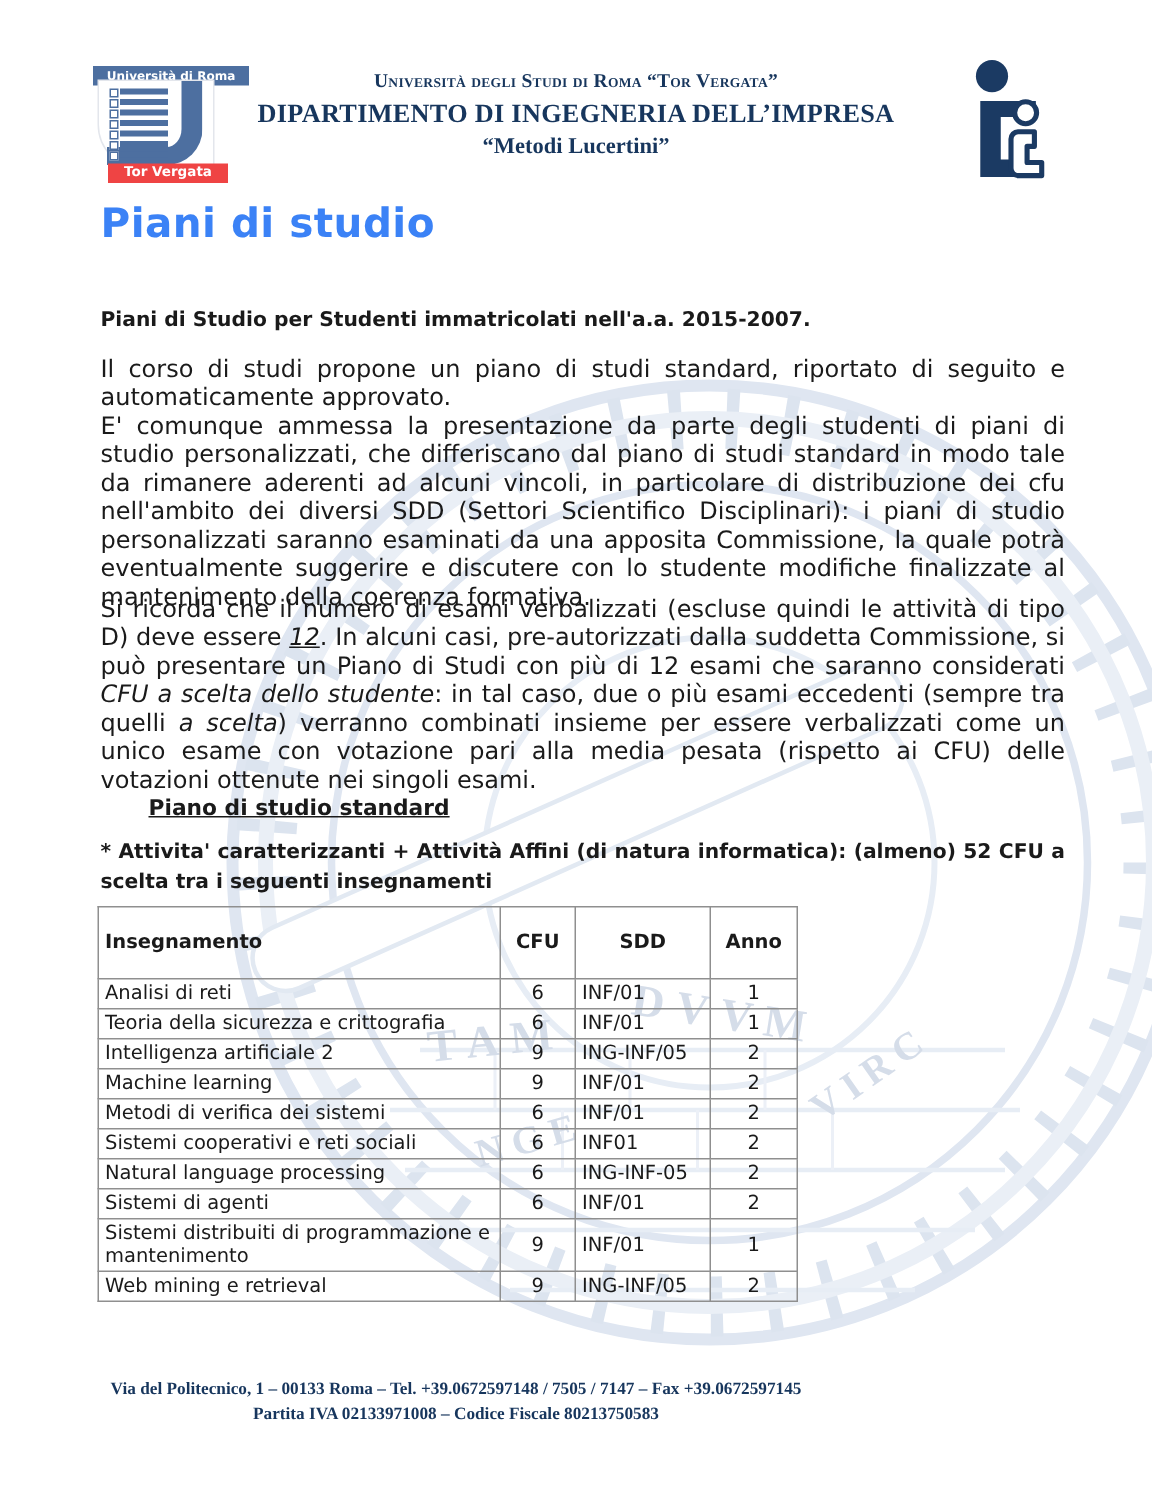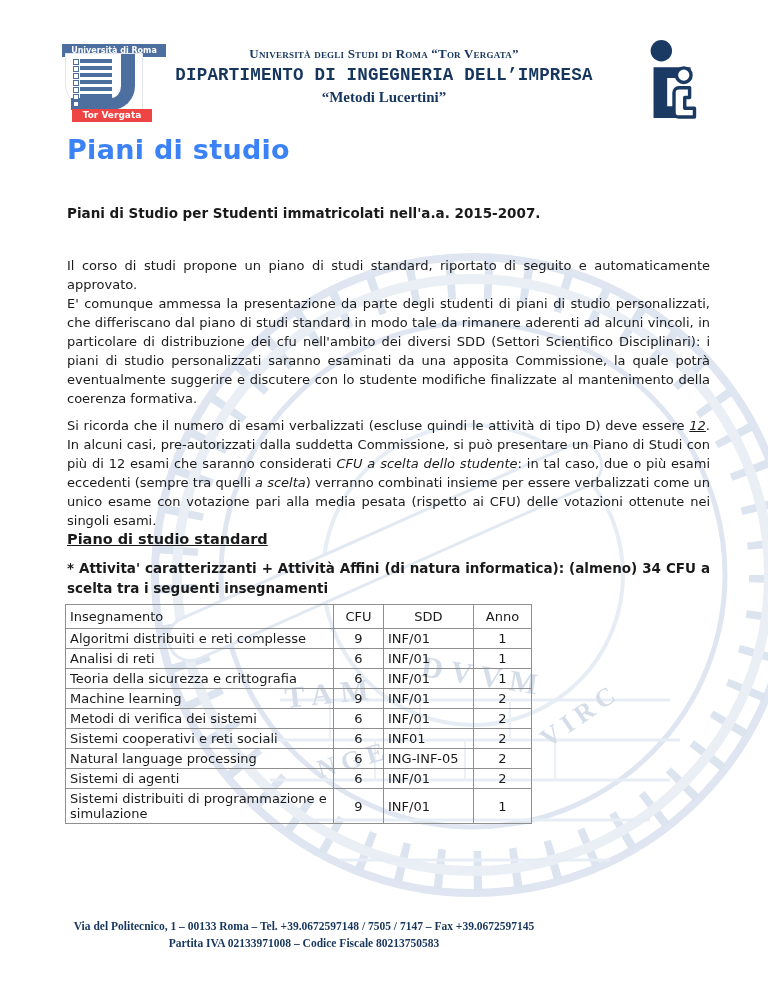--- a/index.html
+++ b/index.html
@@ -16,41 +16,41 @@
         border-bottom:12px solid #4d6fa0;border-bottom-right-radius:24px;}
   .lt-bars{position:absolute;left:14px;top:5px;width:32px;}
   .lt-bars i{display:block;height:4px;background:#4d6fa0;margin-bottom:3px;position:relative;}
   .lt-bars i::before{content:"";position:absolute;left:-7px;top:0;width:4px;height:4px;
                      border:1px solid #4d6fa0;background:#fff;}
   .lt-bottom{position:absolute;right:0;bottom:2px;width:80px;height:13px;background:#ef4444;color:#fff;
              font-size:9px;font-weight:bold;text-align:center;line-height:13px;}
   .hdr-center{position:absolute;left:160px;right:160px;top:46px;text-align:center;
               font-family:"Liberation Serif","DejaVu Serif",serif;color:#17365d;}
   .hdr-line1{font-size:13px;font-weight:bold;font-variant:small-caps;letter-spacing:.2px;}
-  .hdr-line2{font-size:17.5px;font-weight:bold;margin-top:3px;letter-spacing:.2px;font-family:Liberation Mono, monospace;}
+  .hdr-line2{font-size:17.5px;font-weight:bold;margin-top:3px;letter-spacing:.2px;}
   .hdr-line3{font-size:15px;font-weight:bold;margin-top:4px;}
   .logo-right{position:absolute;right:55px;top:38px;}
   
   .abs{position:absolute;left:67px;width:643px;}
   .doc-title{top:134px;font-size:27px;font-weight:bold;color:#3b82f6;letter-spacing:.3px;}
   .intro-heading{top:205px;font-size:13.5px;font-weight:bold;}
-  .para{font-size:13px;line-height:19px;text-align:justify;margin-top:20px;}
+  .para{font-size:16px;line-height:19px;text-align:justify;}
   .p1{top:236px;}
   .p2{top:396px;}
   .para p{margin:0;}
   .it{font-style:italic;}
   .it-u{font-style:italic;text-decoration:underline;}
-  .section-heading{top:531px;font-size:14.5px;font-weight:bold;text-decoration:underline;}
+  .section-heading{top:531px;font-size:14.5px;font-weight:bold;text-decoration:underline;margin-left:32px;}
   .table-intro{top:558px;font-size:13.5px;font-weight:bold;line-height:20px;text-align:justify;}
   
   .course-table{position:absolute;left:65px;top:604px;border-collapse:collapse;table-layout:fixed;
                 width:466px;font-size:13px;}
   .course-table th,.course-table td{border:1px solid #8f8f8f;padding:2px 4px;line-height:15px;
                                     vertical-align:middle;background:transparent;}
-  .course-table th{font-weight:normal;text-align:center;padding:4px 4px;}
+  .course-table th{font-weight:bold;text-align:center;padding:16px 4px;}
   .course-table th.h-name{text-align:left;}
   .c-name{text-align:left;}
   .c-cfu,.c-anno{text-align:center;}
   .c-sdd{text-align:left;padding-left:9px;}
   
   .footer{position:absolute;left:0;top:918px;width:608px;text-align:center;
           font-family:"Liberation Serif","DejaVu Serif",serif;color:#17365d;
           font-size:11.5px;font-weight:bold;line-height:17px;}
 </style>
 </head>
@@ -115,91 +115,97 @@
     <p>Il corso di studi propone un piano di studi standard, riportato di seguito e automaticamente approvato.</p>
     <p>E' comunque ammessa la presentazione da parte degli studenti di piani di studio personalizzati, che differiscano dal piano di studi standard in modo tale da rimanere aderenti ad alcuni vincoli, in particolare di distribuzione dei cfu nell'ambito dei diversi SDD (Settori Scientifico Disciplinari): i piani di studio personalizzati saranno esaminati da una apposita Commissione, la quale potrà eventualmente suggerire e discutere con lo studente modifiche finalizzate al mantenimento della coerenza formativa.</p>
   </div>
 
   <div class="abs para p2">
     <p><span>Si ricorda che il numero di esami verbalizzati (escluse quindi le attività di tipo D) deve essere </span><span class="it-u">12</span><span>. In alcuni casi, pre-autorizzati dalla suddetta Commissione, si può presentare un Piano di Studi con più di 12 esami che saranno considerati </span><span class="it">CFU a scelta dello studente</span><span>: in tal caso, due o più esami eccedenti (sempre tra quelli </span><span class="it">a scelta</span><span>) verranno combinati insieme per essere verbalizzati come un unico esame con votazione pari alla media pesata (rispetto ai CFU) delle votazioni ottenute nei singoli esami.</span></p>
   </div>
 
   <div class="abs section-heading">Piano di studio standard</div>
 
-  <div class="abs table-intro">* Attivita' caratterizzanti + Attività Affini (di natura informatica):  (almeno) 34 CFU  a scelta tra i seguenti insegnamenti</div>
+  <div class="abs table-intro">* Attivita' caratterizzanti + Attività Affini (di natura informatica):  (almeno) 52 CFU  a scelta tra i seguenti insegnamenti</div>
 
   <table class="course-table">
     <colgroup>
       <col style="width:268px">
         <col style="width:50px">
         <col style="width:90px">
         <col style="width:58px">
     </colgroup>
     <thead>
       <tr>
         <th class="h-name">Insegnamento</th>
         <th>CFU</th>
         <th>SDD</th>
         <th>Anno</th>
       </tr>
     </thead>
     <tbody>
         <tr>
-          <td class="c-name">Algoritmi distribuiti e reti complesse</td>
-          <td class="c-cfu">9</td>
+          <td class="c-name">Analisi di reti</td>
+          <td class="c-cfu">6</td>
           <td class="c-sdd">INF/01</td>
           <td class="c-anno">1</td>
         </tr>
         <tr>
-          <td class="c-name">Analisi di reti</td>
+          <td class="c-name">Teoria della sicurezza e crittografia</td>
           <td class="c-cfu">6</td>
           <td class="c-sdd">INF/01</td>
           <td class="c-anno">1</td>
         </tr>
         <tr>
-          <td class="c-name">Teoria della sicurezza e crittografia</td>
-          <td class="c-cfu">6</td>
+          <td class="c-name">Intelligenza artificiale 2</td>
+          <td class="c-cfu">9</td>
+          <td class="c-sdd">ING-INF/05</td>
+          <td class="c-anno">2</td>
+        </tr>
+        <tr>
+          <td class="c-name">Machine learning</td>
+          <td class="c-cfu">9</td>
+          <td class="c-sdd">INF/01</td>
+          <td class="c-anno">2</td>
+        </tr>
+        <tr>
+          <td class="c-name">Metodi di verifica dei sistemi</td>
+          <td class="c-cfu">6</td>
+          <td class="c-sdd">INF/01</td>
+          <td class="c-anno">2</td>
+        </tr>
+        <tr>
+          <td class="c-name">Sistemi cooperativi e reti sociali</td>
+          <td class="c-cfu">6</td>
+          <td class="c-sdd">INF01</td>
+          <td class="c-anno">2</td>
+        </tr>
+        <tr>
+          <td class="c-name">Natural language processing</td>
+          <td class="c-cfu">6</td>
+          <td class="c-sdd">ING-INF-05</td>
+          <td class="c-anno">2</td>
+        </tr>
+        <tr>
+          <td class="c-name">Sistemi di agenti</td>
+          <td class="c-cfu">6</td>
+          <td class="c-sdd">INF/01</td>
+          <td class="c-anno">2</td>
+        </tr>
+        <tr>
+          <td class="c-name">Sistemi distribuiti di programmazione e mantenimento</td>
+          <td class="c-cfu">9</td>
           <td class="c-sdd">INF/01</td>
           <td class="c-anno">1</td>
         </tr>
         <tr>
-          <td class="c-name">Machine learning</td>
-          <td class="c-cfu">9</td>
-          <td class="c-sdd">INF/01</td>
-          <td class="c-anno">2</td>
-        </tr>
-        <tr>
-          <td class="c-name">Metodi di verifica dei sistemi</td>
-          <td class="c-cfu">6</td>
-          <td class="c-sdd">INF/01</td>
-          <td class="c-anno">2</td>
-        </tr>
-        <tr>
-          <td class="c-name">Sistemi cooperativi e reti sociali</td>
-          <td class="c-cfu">6</td>
-          <td class="c-sdd">INF01</td>
-          <td class="c-anno">2</td>
-        </tr>
-        <tr>
-          <td class="c-name">Natural language processing</td>
-          <td class="c-cfu">6</td>
-          <td class="c-sdd">ING-INF-05</td>
-          <td class="c-anno">2</td>
-        </tr>
-        <tr>
-          <td class="c-name">Sistemi di agenti</td>
-          <td class="c-cfu">6</td>
-          <td class="c-sdd">INF/01</td>
-          <td class="c-anno">2</td>
-        </tr>
-        <tr>
-          <td class="c-name">Sistemi distribuiti di programmazione e simulazione</td>
-          <td class="c-cfu">9</td>
-          <td class="c-sdd">INF/01</td>
-          <td class="c-anno">1</td>
+          <td class="c-name">Web mining e retrieval</td>
+          <td class="c-cfu">9</td>
+          <td class="c-sdd">ING-INF/05</td>
+          <td class="c-anno">2</td>
         </tr>
       </tbody>
   </table>
 
   <div class="footer">
     <div>Via del Politecnico, 1 – 00133 Roma – Tel. +39.0672597148 / 7505 / 7147 – Fax +39.0672597145</div>
     <div>Partita IVA 02133971008 – Codice Fiscale 80213750583</div>
   </div>
 
 </div>

